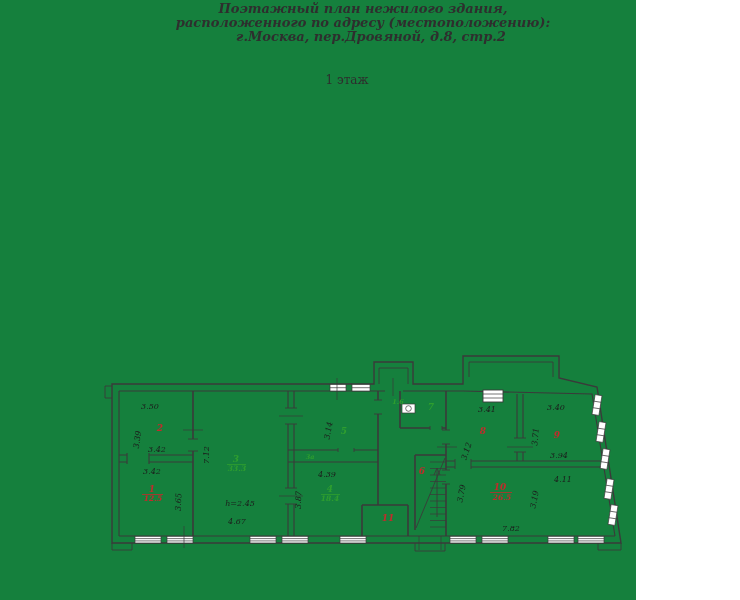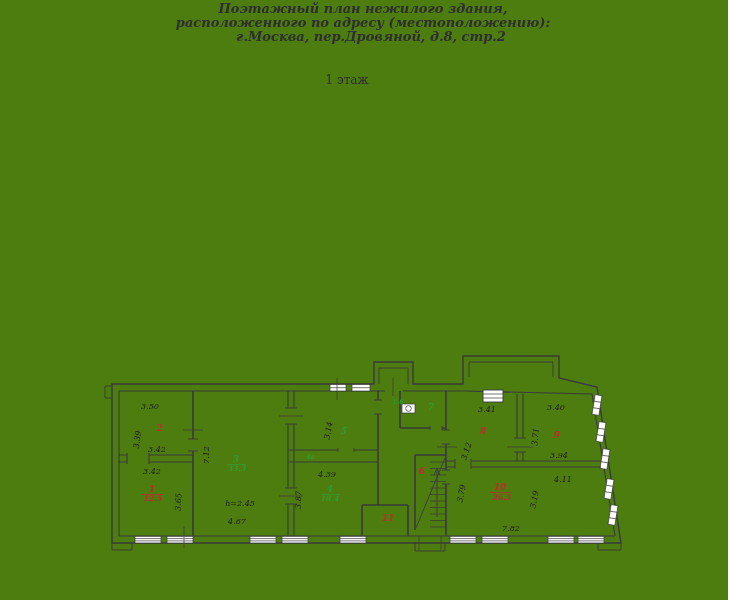--- a/index.html
+++ b/index.html
@@ -1,16 +1,16 @@
 <!DOCTYPE html>
 <html><head>
 <meta charset="utf-8">
 <style>
   html,body{margin:0;padding:0;background:#ffffff;}
-  .canvas{position:relative;width:728px;height:600px;background:#4d7c0f;overflow:hidden;
+  .canvas{position:relative;width:636px;height:600px;background:#15803d;overflow:hidden;
           font-family:"DejaVu Serif", serif;}
   svg{display:block;}
   .t-title{font-family:"DejaVu Serif",serif;font-style:italic;font-weight:600;
            font-size:13px;fill:#2e2e2e;}
   .t-floor{font-family:"DejaVu Serif",serif;font-size:12px;fill:#2e2e2e;}
   .t-dim{font-family:"DejaVu Serif",serif;font-style:italic;font-size:8px;fill:#1c1c1c;}
   .t-num{font-family:"DejaVu Serif",serif;font-style:italic;font-weight:600;font-size:9px;}
   .t-area{font-family:"DejaVu Serif",serif;font-style:italic;font-weight:600;font-size:7.5px;}
   .t-tiny{font-family:"DejaVu Serif",serif;font-style:italic;font-weight:600;font-size:6.5px;}
   .red{fill:#c22b2b;}

